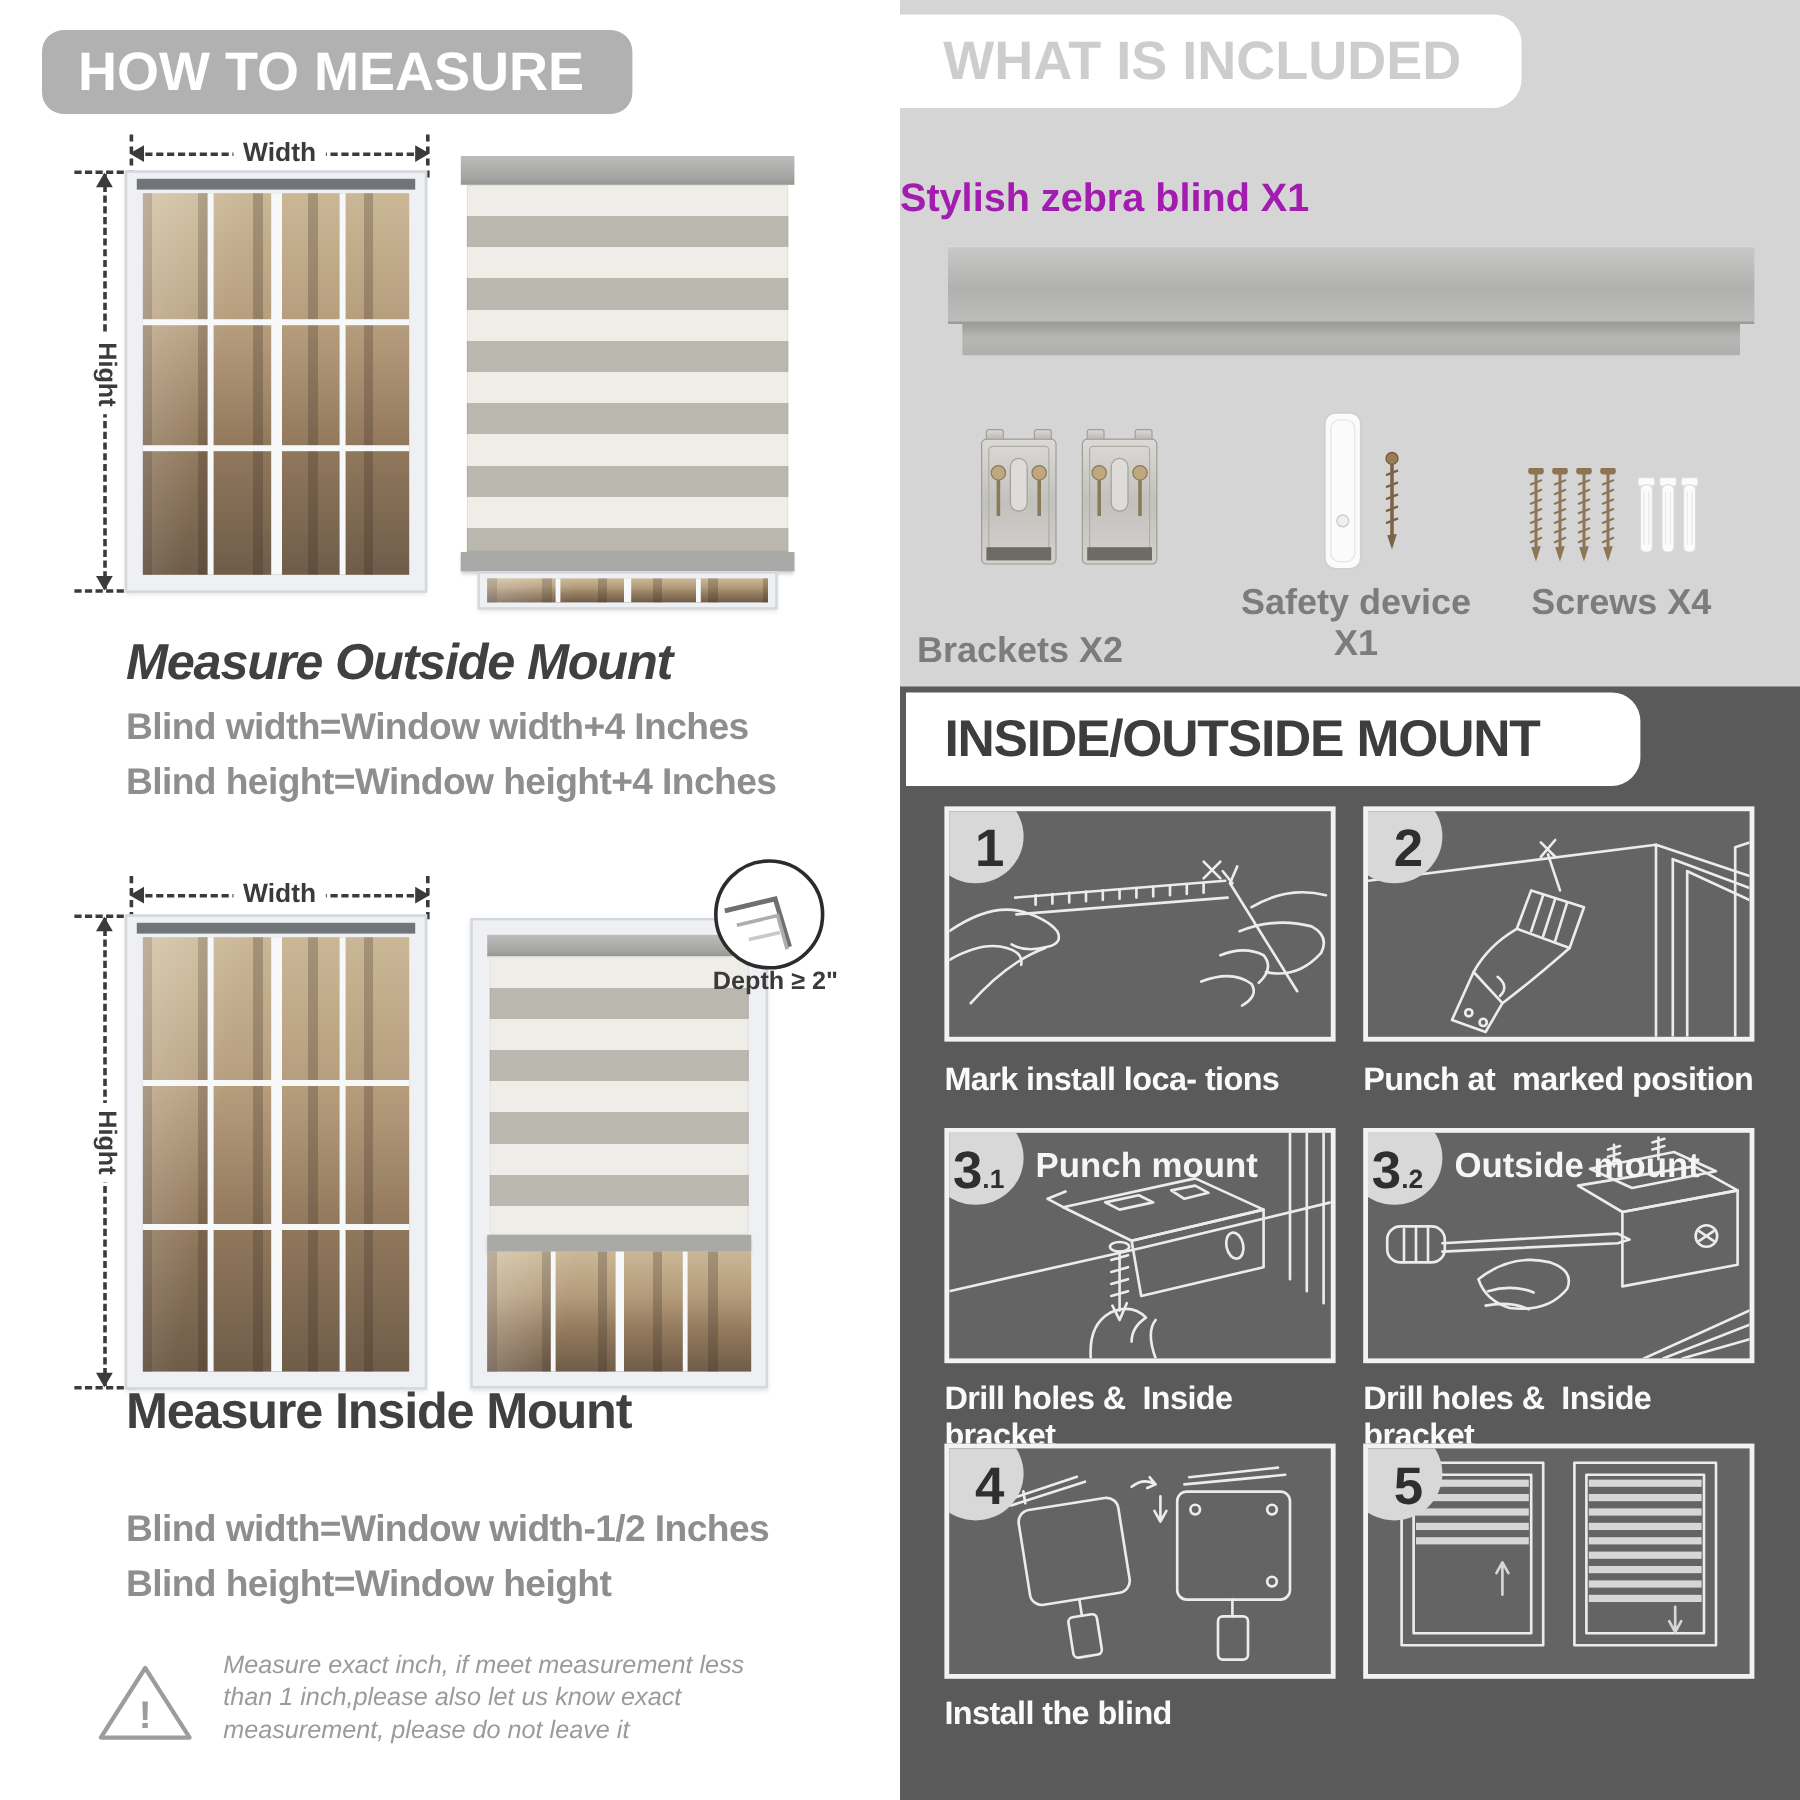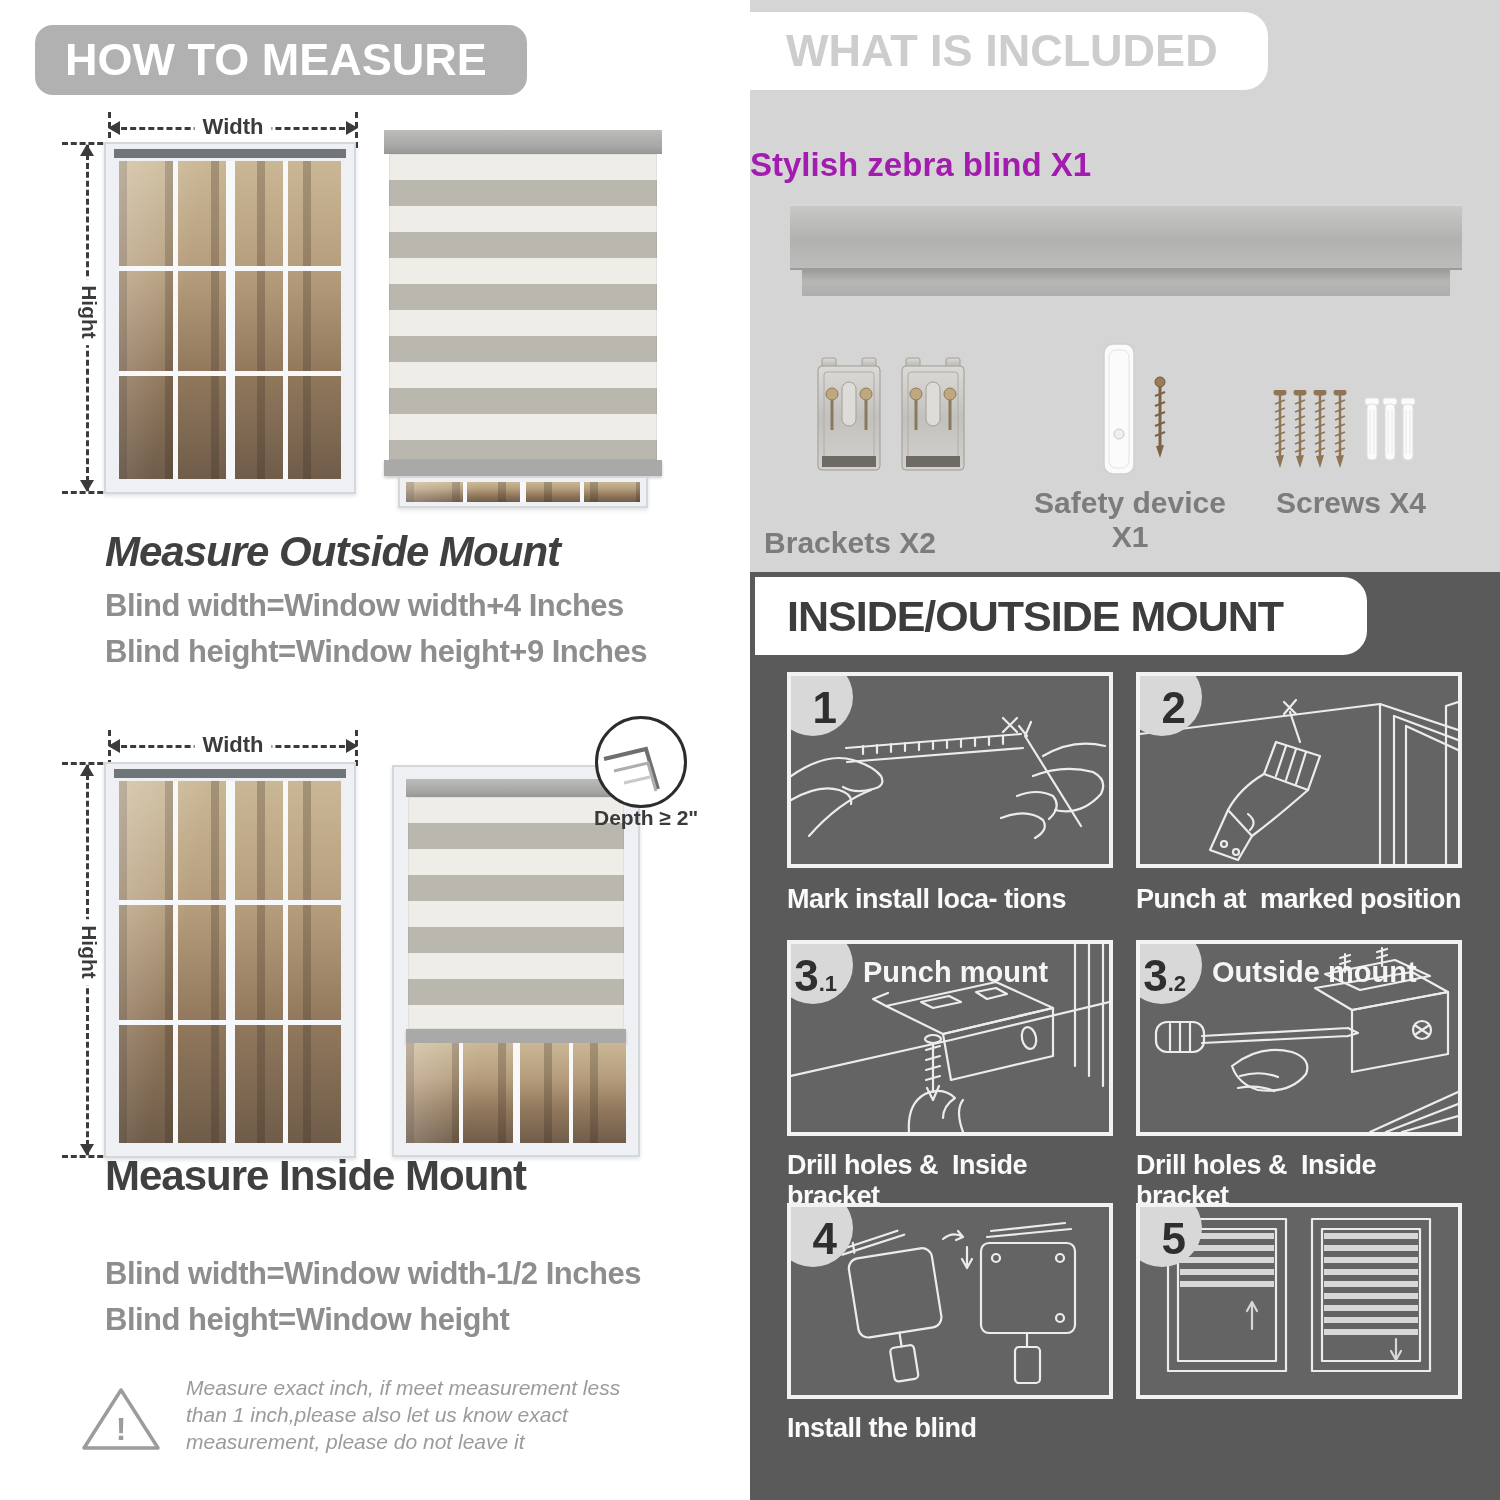--- a/index.html
+++ b/index.html
@@ -120,21 +120,21 @@
       <div class="glass" style="left:6px;right:6px;top:4px;bottom:4px;">
         <div class="mv" style="left:calc(50% - 3px);width:6px;"></div>
         <div class="mv" style="left:calc(25% - 2px);width:4px;"></div>
         <div class="mv" style="left:calc(75% - 2px);width:4px;"></div>
       </div>
     </div>
   </div>
 
   <div class="abs h1" style="left:105px;top:528px;font-style:italic;">Measure Outside Mount</div>
   <div class="abs grayline" style="left:105px;top:588px;">Blind width=Window width+4 Inches</div>
-  <div class="abs grayline" style="left:105px;top:634px;">Blind height=Window height+9 Inches</div>
+  <div class="abs grayline" style="left:105px;top:634px;">Blind height=Window height+4 Inches</div>
 
   <div class="abs" style="left:108px;top:730px;width:250px;height:36px;">
     <div class="dash-v" style="left:0;top:0;height:36px;"></div>
     <div class="dash-v" style="right:0;top:0;height:36px;"></div>
     <div class="dash-h" style="left:4px;right:4px;top:15px;"></div>
     <div class="ah" style="left:0;top:9px;border-top:7px solid transparent;border-bottom:7px solid transparent;border-right:12px solid #3b3b3b;"></div>
     <div class="ah" style="right:0;top:9px;border-top:7px solid transparent;border-bottom:7px solid transparent;border-left:12px solid #3b3b3b;"></div>
     <div class="mlabel" style="left:50%;top:2px;transform:translateX(-50%);">Width</div>
   </div>
 

